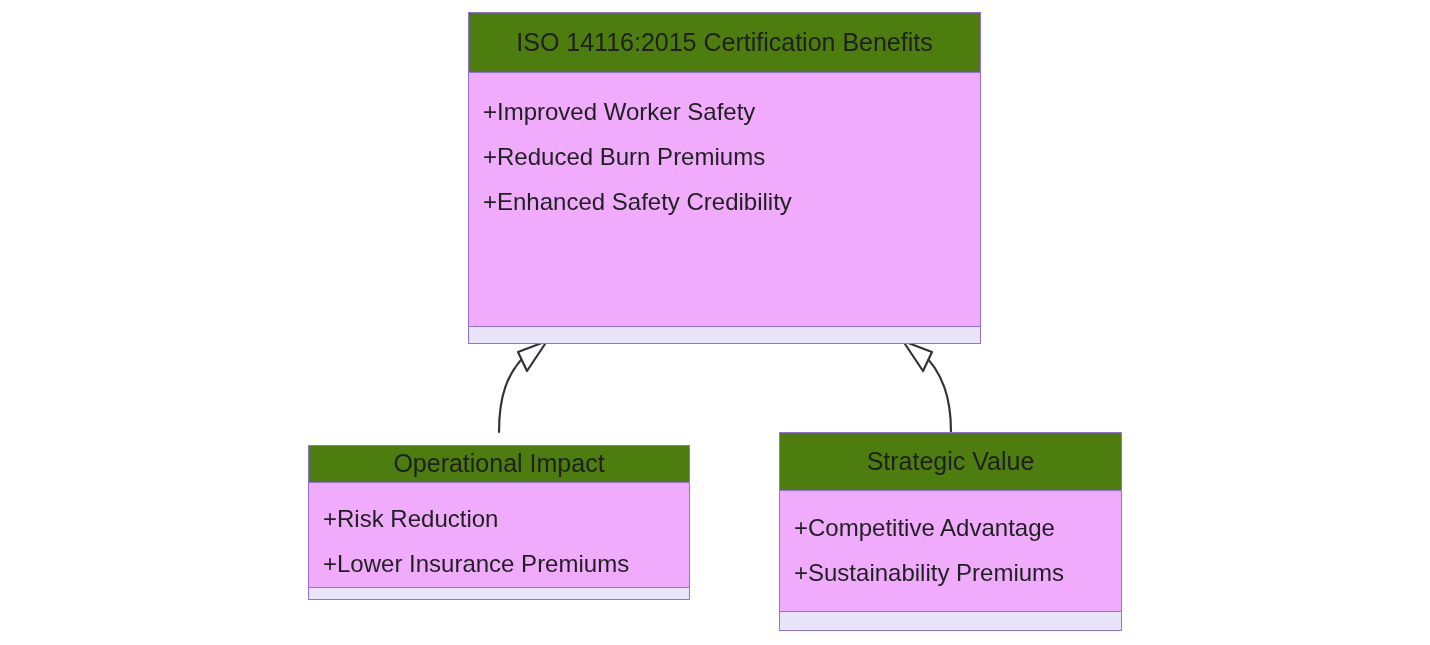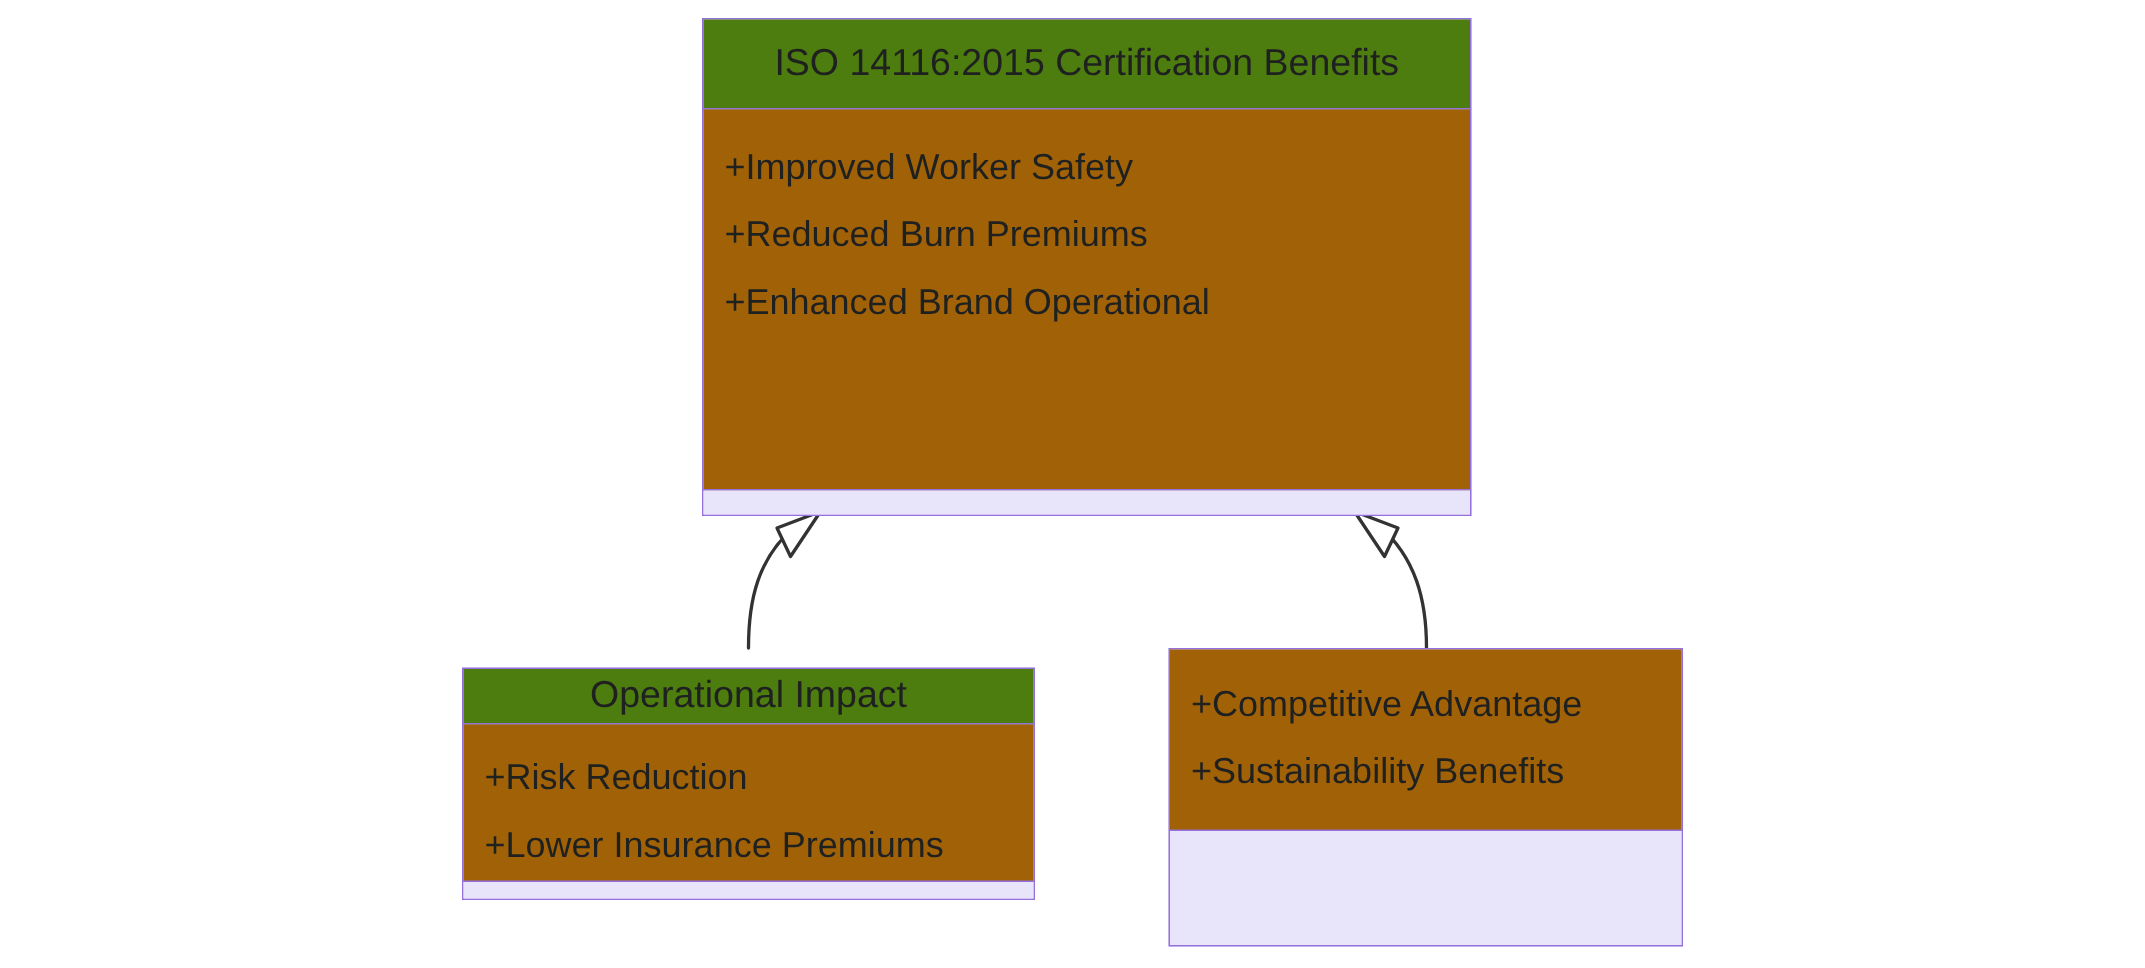--- a/index.html
+++ b/index.html
@@ -43,21 +43,21 @@
     line-height: 1;
     display: flex;
     align-items: center;
     justify-content: center;
     border-bottom: 1.6px solid #9370db;
     background: #4d7c0f;
   }
   .class-attributes {
     box-sizing: border-box;
     border-bottom: 1.6px solid #9370db;
-    background: #a16207;
+    background: #f0abfc;
     display: flex;
     flex-direction: column;
     justify-content: center;
   }
   .attribute-row {
     color: #1f2020;
     font-size: 24px;
     line-height: 1;
     white-space: nowrap;
   }
@@ -153,35 +153,36 @@
 
     <path d="M 951 432 C 951 400 944 372 919 350" fill="none" stroke="#333333" stroke-width="2.2" stroke-linecap="round"></path>
     <polygon points="903,341 932,352 923,371" fill="#ffffff" stroke="#333333" stroke-width="2.2" stroke-linejoin="round"></polygon>
   </svg>
 
   <div class="uml-class" id="class-main">
     <div class="class-title">ISO 14116:2015 Certification Benefits</div>
     <div class="class-attributes">
       <div class="attribute-row">+Improved Worker Safety</div>
       <div class="attribute-row">+Reduced Burn Premiums</div>
-      <div class="attribute-row">+Enhanced Brand Operational</div>
+      <div class="attribute-row">+Enhanced Safety Credibility</div>
     </div>
     <div class="class-methods"></div>
   </div>
 
   <div class="uml-class" id="class-left">
     <div class="class-title">Operational Impact</div>
     <div class="class-attributes">
       <div class="attribute-row">+Risk Reduction</div>
       <div class="attribute-row">+Lower Insurance Premiums</div>
     </div>
     <div class="class-methods"></div>
   </div>
 
   <div class="uml-class" id="class-right">
+    <div class="class-title">Strategic Value</div>
     <div class="class-attributes">
       <div class="attribute-row">+Competitive Advantage</div>
-      <div class="attribute-row">+Sustainability Benefits</div>
+      <div class="attribute-row">+Sustainability Premiums</div>
     </div>
     <div class="class-methods"></div>
   </div>
 
 </div>
 
 </body></html>

